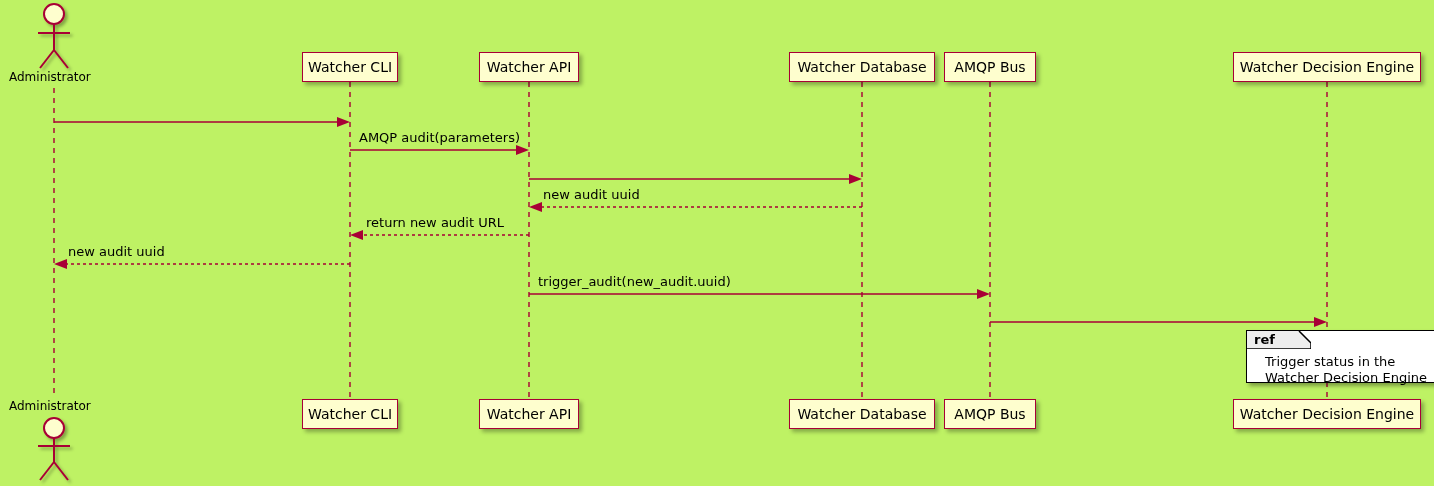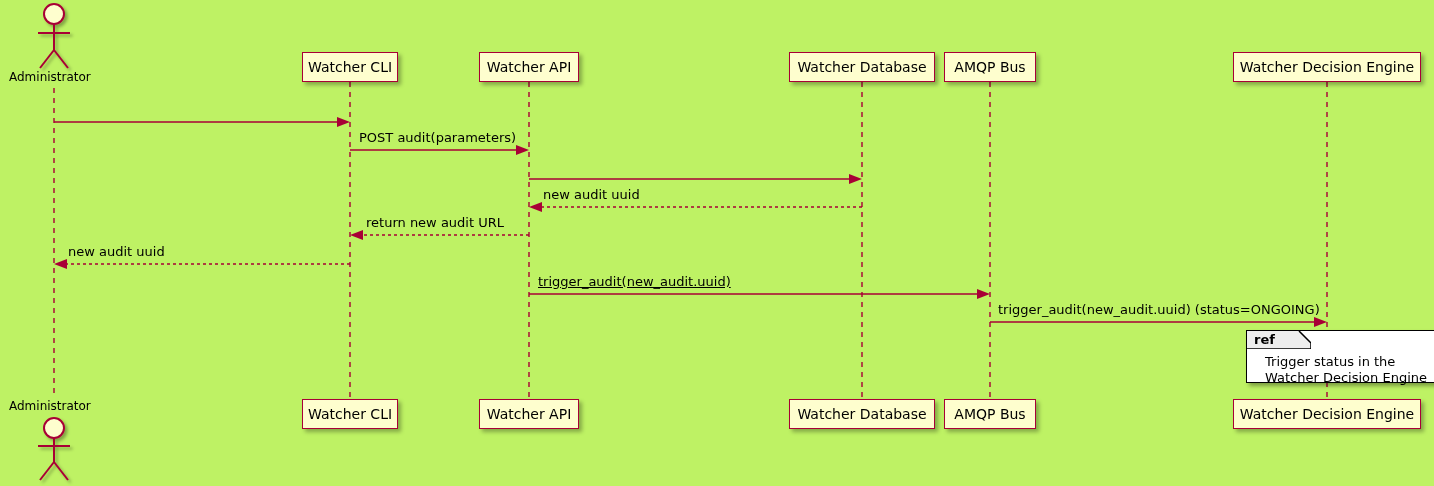--- a/index.html
+++ b/index.html
@@ -220,32 +220,31 @@
   </div>
 
   <div class="participant" style="left:1233px; top:399px; width:188px;">
     <span>Watcher Decision Engine</span>
   </div>
 
   <div class="actor-label" style="left:9px; top:71px;">Administrator</div>
   <div class="actor-label" style="left:9px; top:400px;">Administrator</div>
 
 
-  <div class="msg-label" style="left:359px; top:131px;">POST audit(parameters)</div>
+  <div class="msg-label" style="left:359px; top:131px;">AMQP audit(parameters)</div>
 
 
   <div class="msg-label" style="left:543px; top:188px;">new audit uuid</div>
 
   <div class="msg-label" style="left:366px; top:216px;">return new audit URL</div>
 
   <div class="msg-label" style="left:68px; top:245px;">new audit uuid</div>
 
-  <div class="msg-label" style="left:538px; top:275px;text-decoration:underline;">trigger_audit(new_audit.uuid)</div>
-
-  <div class="msg-label" style="left:998px; top:303px;">trigger_audit(new_audit.uuid) (status=ONGOING)</div>
+  <div class="msg-label" style="left:538px; top:275px;">trigger_audit(new_audit.uuid)</div>
+
 
   <div id="ref-box">
     <svg id="ref-tab-shape" viewBox="0 0 64 18" xmlns="http://www.w3.org/2000/svg">
       <path d="M0,0 L52,0 L64,12 L64,18 L0,18 Z" fill="#EEEEEE" stroke="none"></path>
       <path d="M52,0 L64,12 L64,18 L0,18" fill="none" stroke="#000000" stroke-width="1.5"></path>
     </svg>
     <div id="ref-tab-text">ref</div>
     <div class="ref-line" id="ref-line-0">Trigger status in the</div>
     <div class="ref-line" id="ref-line-1">Watcher Decision Engine</div>
   </div>

